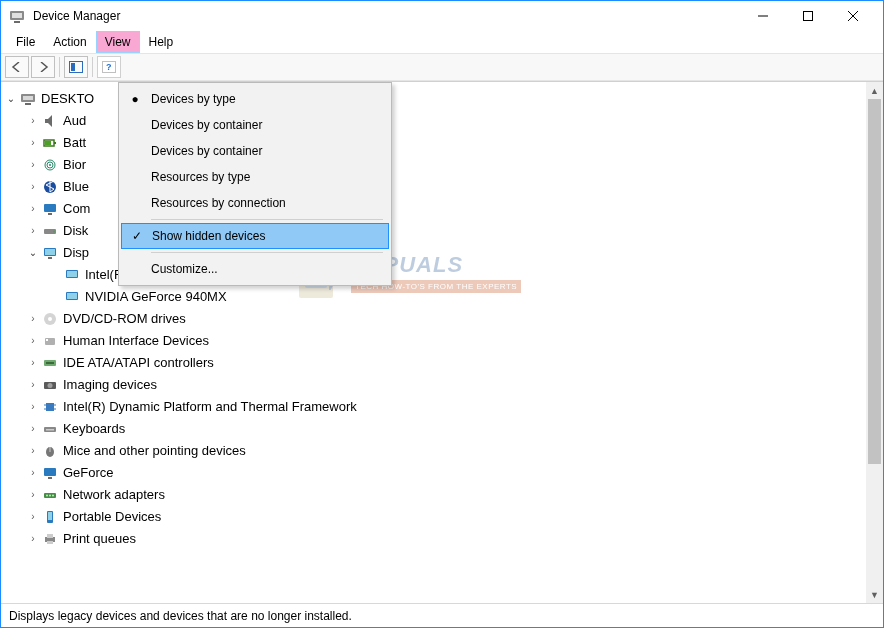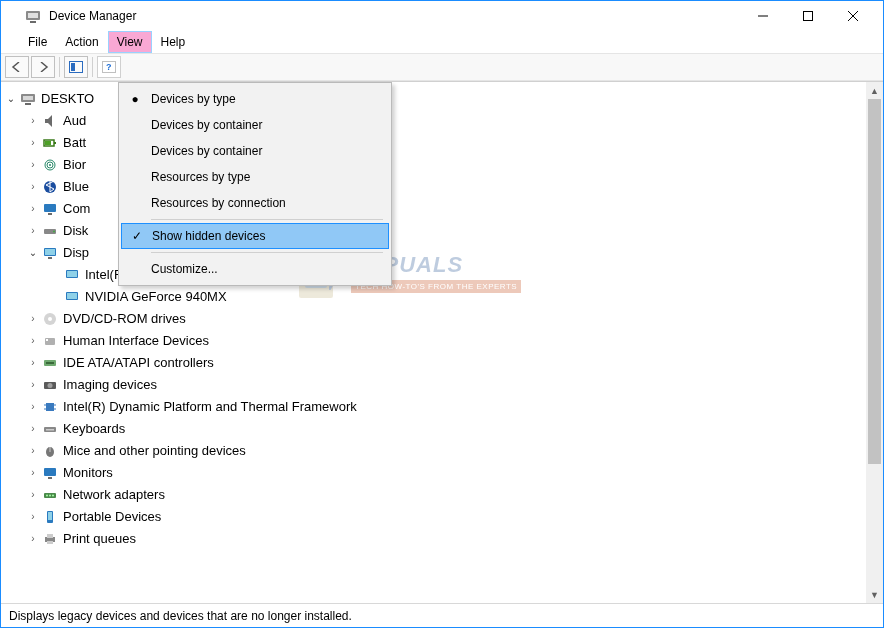--- a/index.html
+++ b/index.html
@@ -13,34 +13,33 @@
     overflow: hidden;
     border: 1px solid #1a8cff;
     position: relative;
   }
   .titlebar {
     height: 30px;
     display: flex;
     align-items: center;
     padding: 12px 8px;
     background: #fff;
-    margin-left: 16px;
   }
   .titlebar .app-icon { width: 16px; height: 16px; margin-right: 8px; }
   .titlebar .title { color: #000; }
   .titlebar .spacer { flex: 1; }
   .win-btn {
     width: 45px; height: 28px; display: flex; align-items: center; justify-content: center;
     color: #000;
   }
   .menubar {
     height: 22px;
     display: flex;
     align-items: stretch;
-    padding: 0 18px;
+    padding: 0 6px;
     font-size: 12px;
   }
   .menu-item {
     display: flex; align-items: center;
     padding: 0 9px;
   }
   .menu-item.active {
     background: #f9a8d4;
     border: 1px solid #99d1ff;
     padding: 0 8px;
@@ -408,21 +407,21 @@
         <span class="label">Mice and other pointing devices</span>
       </div>
     <div class="node pad2">
         <span class="twisty">›</span>
         <span class="icon">
           <svg width="14" height="14">
             <rect x="1" y="2" width="12" height="8" fill="#2a7abf" rx="1"></rect>
             <rect x="5" y="11" width="4" height="2" fill="#6b6b6b"></rect>
           </svg>
         </span>
-        <span class="label">Monitors</span>
+        <span class="label">GeForce</span>
       </div>
     <div class="node pad2">
         <span class="twisty">›</span>
         <span class="icon">
           <svg width="14" height="14">
             <rect x="1" y="5" width="12" height="5" fill="#4a8a4a" rx="1"></rect>
             <circle cx="4" cy="7.5" r="1" fill="#afa"></circle>
             <circle cx="7" cy="7.5" r="1" fill="#afa"></circle>
             <circle cx="10" cy="7.5" r="1" fill="#afa"></circle>
           </svg>

